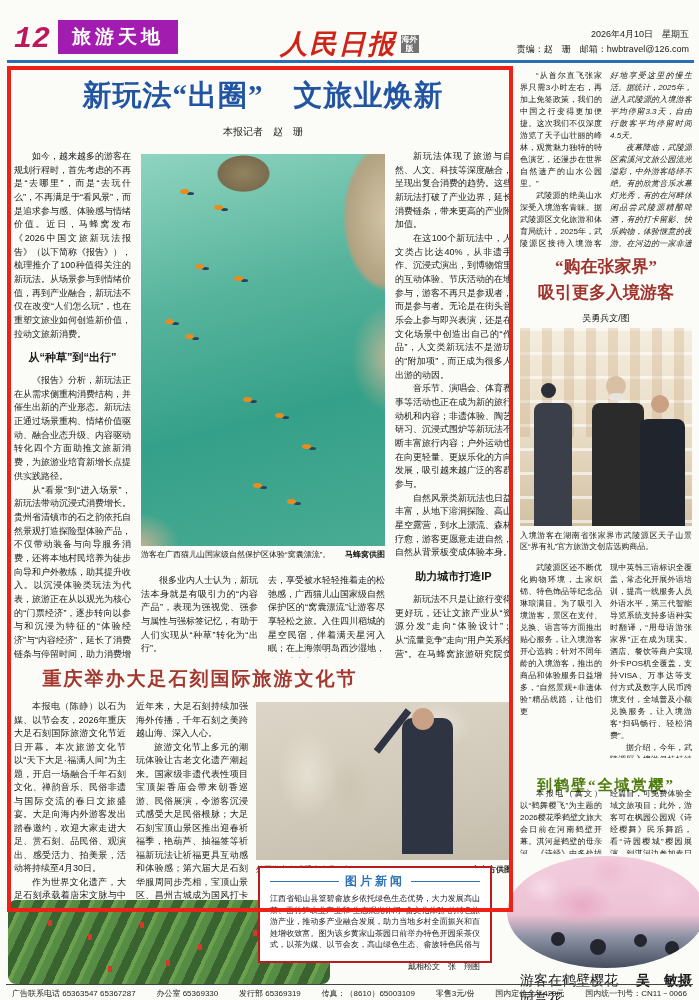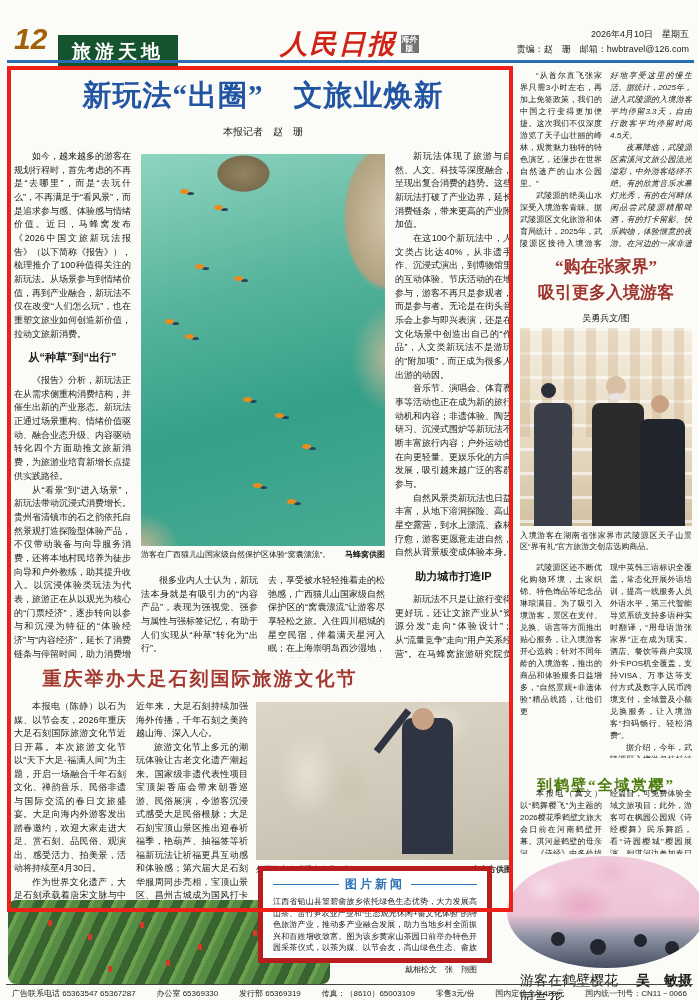--- a/index.html
+++ b/index.html
@@ -1,23 +1,23 @@
 <!DOCTYPE html>
 <html><head>
 <meta charset="utf-8">
 <style>
   html,body{margin:0;padding:0;}
   body{width:699px;height:1000px;position:relative;background:#fbfbf7;
        font-family:"Liberation Sans","DejaVu Sans",sans-serif;color:#1a1a1a;}
   .page{position:relative;width:699px;height:1000px;overflow:hidden;}
 
   
-  .pageno{position:absolute;left:14px;top:22px;font-family:Liberation Sans, sans-serif;
-          font-style:italic;font-weight:bold;font-size:30px;color:#a16207;}
-  .section-box{position:absolute;left:58px;top:35px;background:#14532d;color:#fff;
+  .pageno{position:absolute;left:14px;top:22px;font-family:Liberation Mono, monospace;
+          font-style:italic;font-weight:bold;font-size:30px;color:#be185d;}
+  .section-box{position:absolute;left:58px;top:20px;background:#a21caf;color:#fff;
           font-weight:bold;font-size:19px;padding:4px 14px;letter-spacing:4px;}
   .masthead{position:absolute;left:50%;top:26px;transform:translateX(-50%);
           display:flex;align-items:center;gap:4px;}
   .masthead-text{color:#cf2318;font-family:"Liberation Serif",serif;font-weight:bold;
           font-style:italic;font-size:27px;letter-spacing:2px;white-space:nowrap;}
   .edition-box{background:#737373;color:#fff;font-size:8px;font-weight:bold;
           width:16px;line-height:1.15;padding:0 1px;text-align:center;}
   .dateblock{position:absolute;right:10px;top:27px;text-align:right;font-size:9px;
           line-height:1.7;color:#222;white-space:nowrap;}
   .blue-rule{position:absolute;left:7px;right:5px;top:60px;height:3px;background:#2a6db5;}
@@ -105,21 +105,21 @@
   
   .tea-photo{position:absolute;left:8px;top:900px;width:322px;height:84px;border-radius:8px;
        overflow:hidden;
      background:
        repeating-linear-gradient(295deg,#39632f 0 9px,#568c44 9px 17px,#6ba04f 17px 21px),
        linear-gradient(90deg,#2f5429,#4c7c3c);}
   .tea-dots{position:absolute;left:40px;top:20px;width:4px;height:6px;background:#d23a2a;
      box-shadow:40px 14px 0 #d23a2a,92px 2px 0 #d23a2a,150px 24px 0 #d23a2a,
                 205px 10px 0 #d23a2a,118px 40px 0 #d23a2a,60px 46px 0 #d23a2a;}
   .pn-box{position:absolute;left:258px;top:866px;width:234px;height:97px;background:#fff;
-       border:5px solid #b91c1c;box-sizing:border-box;padding:5px 10px;}
+       border:2px solid #b91c1c;box-sizing:border-box;padding:5px 10px;}
   .pn-title-row{display:flex;align-items:center;gap:6px;}
   .pn-line{flex:1;height:1px;background:#2f74b5;}
   .pn-title{color:#2f74b5;font-weight:bold;font-size:12px;letter-spacing:3px;white-space:nowrap;}
   .pn-text{font-size:8px;line-height:1.45;text-align:justify;margin-top:3px;height:56px;
        overflow:hidden;}
   .pn-credit{text-align:right;font-size:8px;margin-top:12px;}
 
   .footer-rule{position:absolute;left:6px;right:6px;top:984px;height:1px;background:#444;}
   .footer{position:absolute;left:12px;right:12px;top:988px;display:flex;
        justify-content:space-between;font-size:8px;color:#222;white-space:nowrap;}

